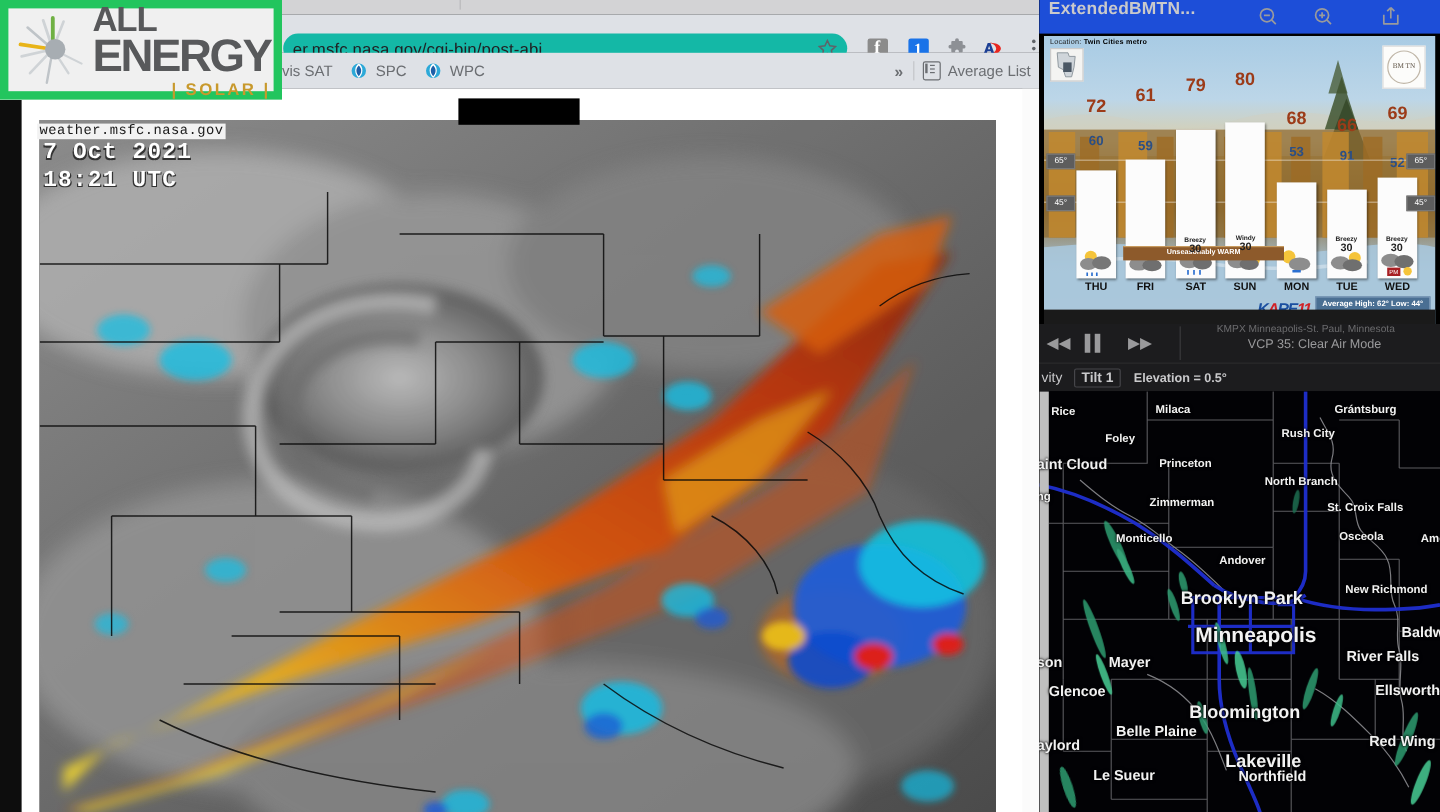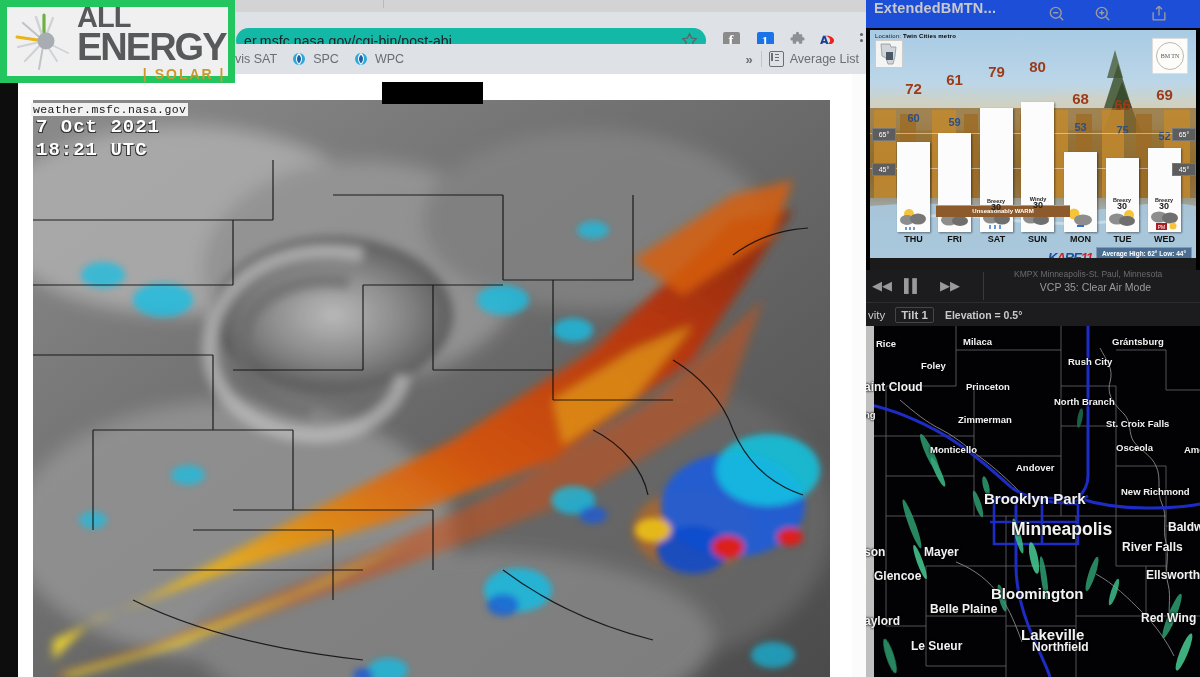--- a/index.html
+++ b/index.html
@@ -130,21 +130,21 @@
   #rt2-tilt{margin-left:10px;font-size:11.5px;color:#c9c9cb;font-weight:bold;
             border:1px solid #46464a;border-radius:2px;padding:1px 5px;}
   #rt2-elev{margin-left:11px;font-size:10.5px;color:#c9c9cb;font-weight:bold;}
 
   #radar{position:absolute;left:0;top:326px;width:334px;height:351px;background:#020204;overflow:hidden;}
   .cty{position:absolute;color:#f2f2f2;font-weight:bold;white-space:nowrap;
        text-shadow:0 0 3px #000,0 0 2px #000;}
   .cty.sm{font-size:9.5px;}
   .cty.md{font-size:12px;}
   .cty.lg{font-size:15px;}
-  .cty.xl{font-size:17.5px;padding-left:15px;}
+  .cty.xl{font-size:17.5px;}
 </style>
 </head>
 <body>
 
 <div id="browser">
   <div id="left-dark-edge"></div>
 
   <div id="tabstrip">
     <div class="tabseam" style="left:60px"></div>
     <div class="tabseam" style="left:365px"></div>
@@ -454,21 +454,21 @@
     <div class="hi" style="left:151px;top:28px">80</div>
     <div class="hi" style="left:194px;top:60px">68</div>
     <div class="hi" style="left:236px;top:66px">66</div>
     <div class="hi" style="left:278px;top:56px">69</div>
 
     <div class="lo" style="left:27px;top:82px">60</div>
     <div class="lo" style="left:68px;top:86px">59</div>
     <div class="lo" style="left:110px;top:78px">62</div>
     <div class="lo" style="left:151px;top:73px">64</div>
     <div class="lo" style="left:194px;top:91px">53</div>
-    <div class="lo" style="left:236px;top:94px">75</div>
+    <div class="lo" style="left:236px;top:94px">91</div>
     <div class="lo" style="left:278px;top:100px">52</div>
 
     <div id="warmband">Unseasonably WARM</div>
 
     <div class="windbadge" style="left:113px;top:168px">
       <span>Breezy</span><br>
       <span class="num">30</span>
     </div>
     <div class="windbadge" style="left:155px;top:166px">
       <span>Windy</span><br>

